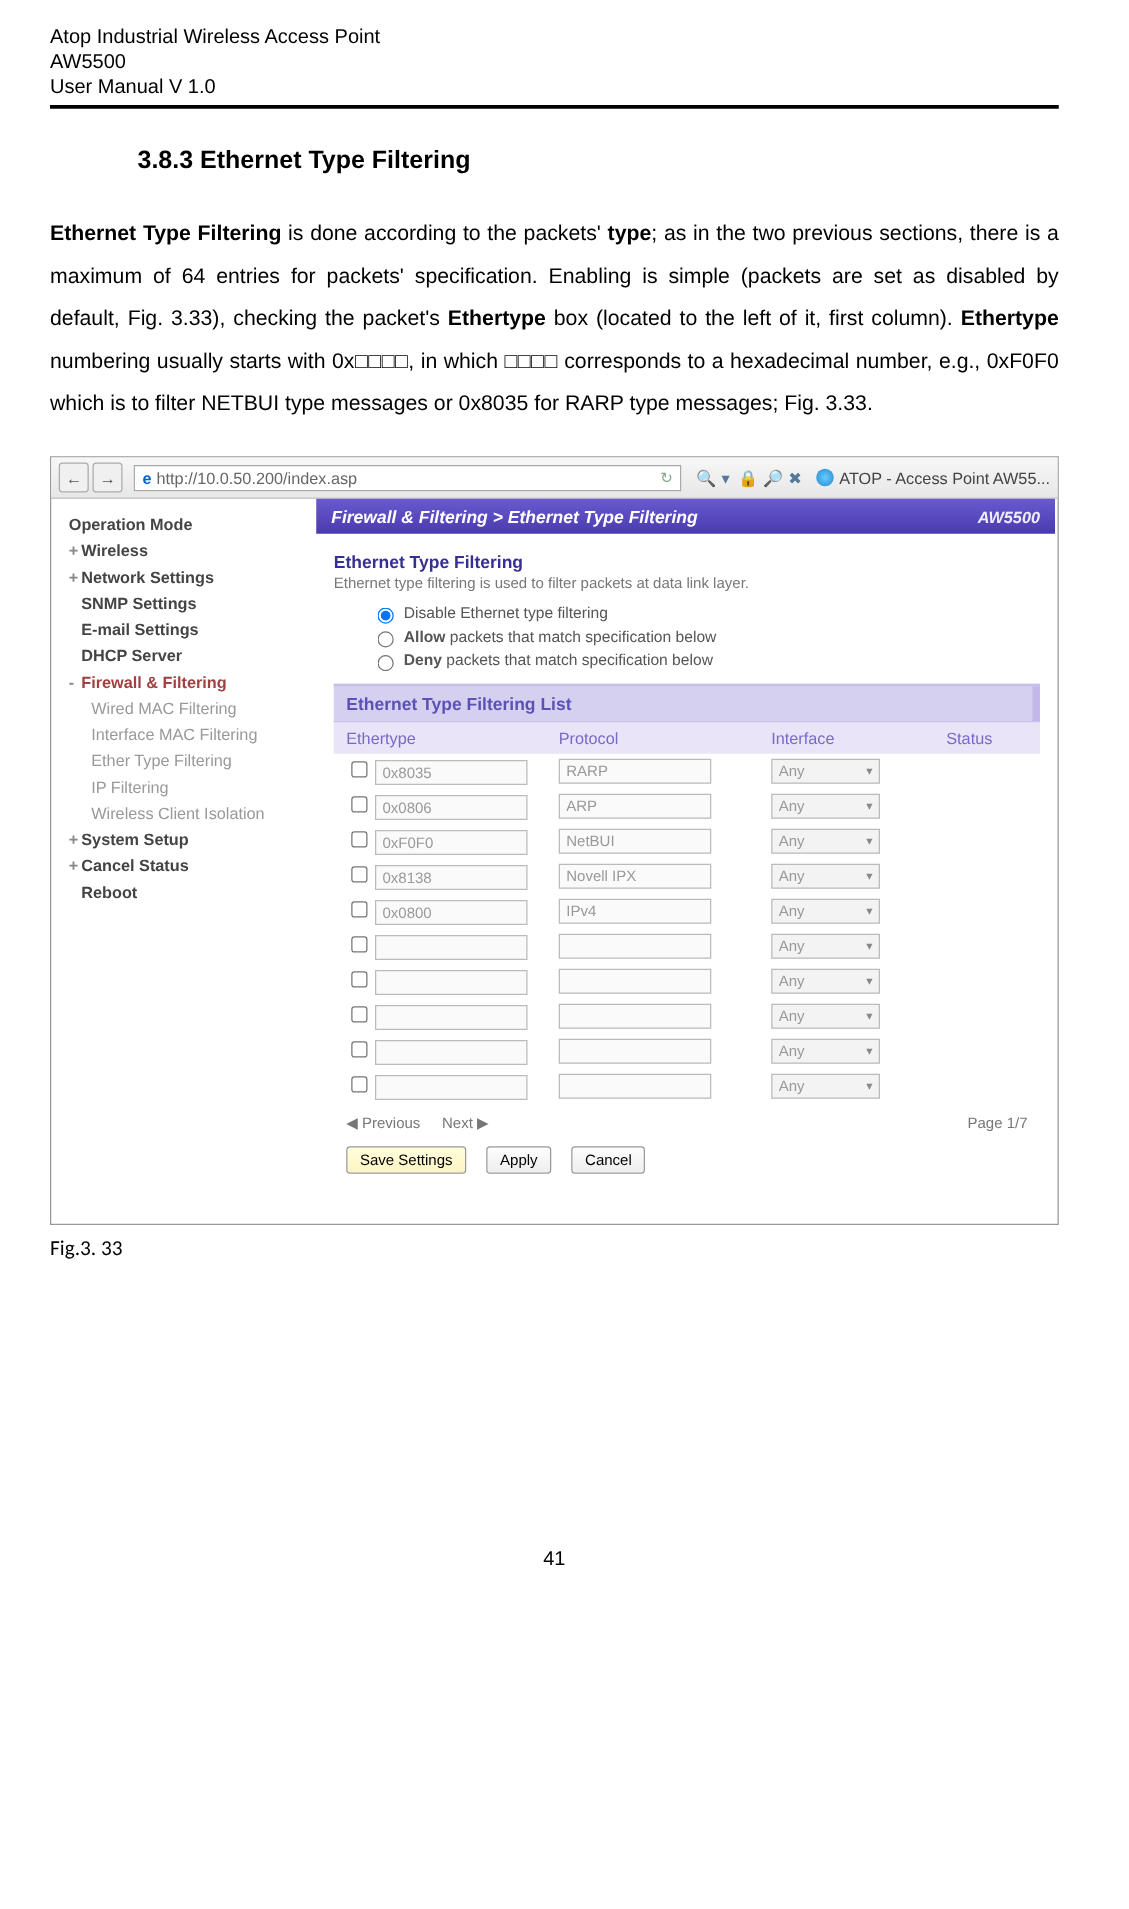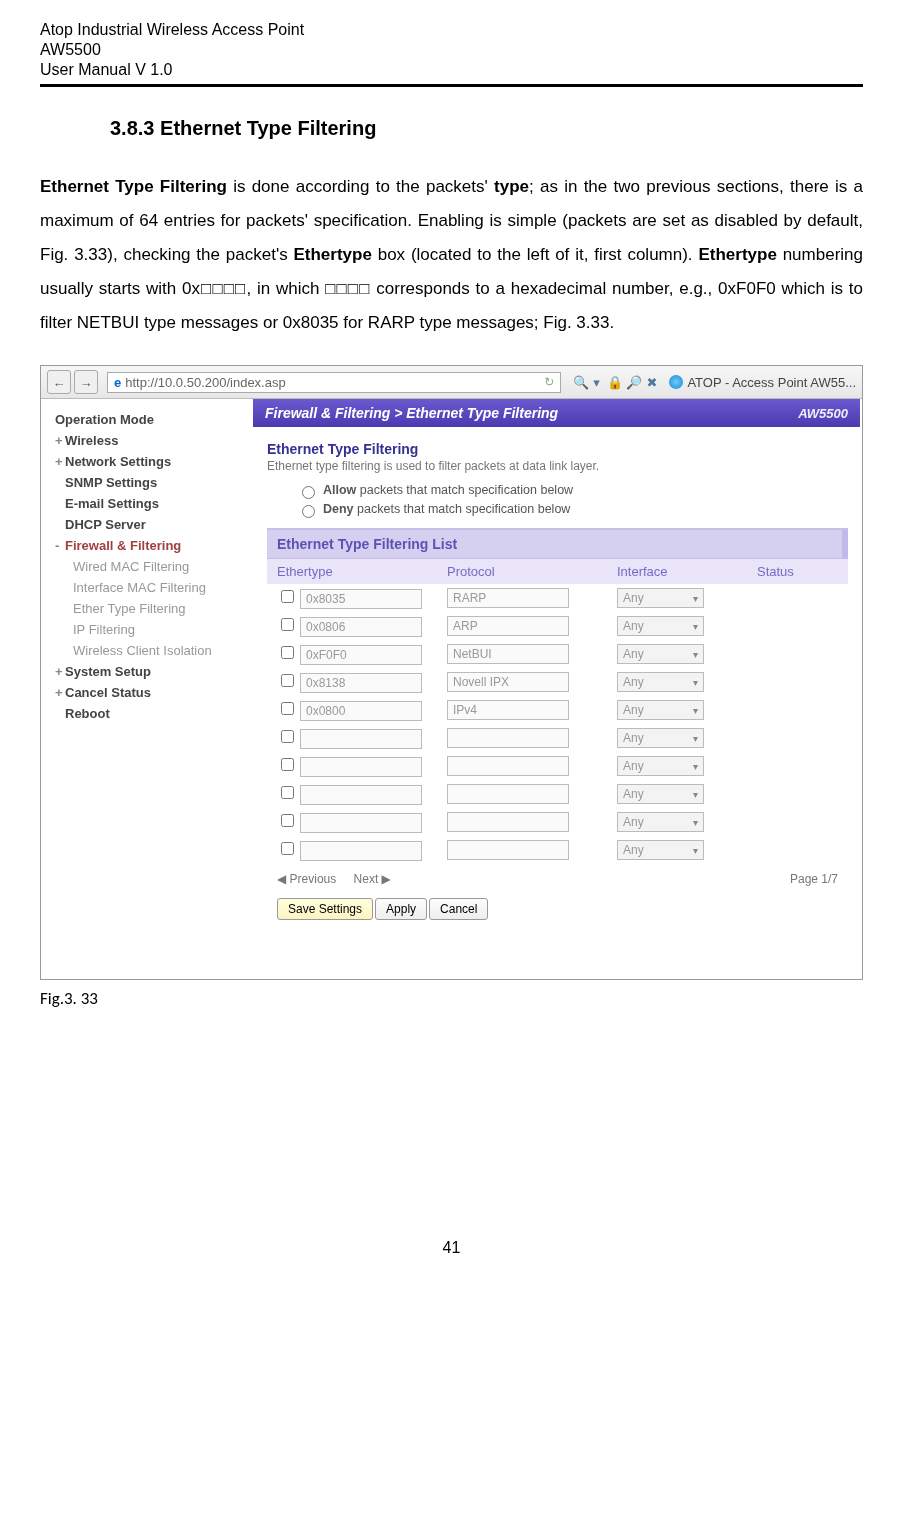--- a/index.html
+++ b/index.html
@@ -1,16 +1,16 @@
 <!DOCTYPE html>
 <html><head>
 <meta charset="utf-8">
 <style>
   body{margin:0;font-family:Arial,Helvetica,sans-serif;background:#fff;color:#000;}
-  .page{width:903px;margin:0 auto;padding:20px 40px 0 40px;box-sizing:border-box;}
+  .page{width:903px;margin:0 auto;padding:20px 56px 0 40px;box-sizing:border-box;}
   .hdr-row{display:flex;justify-content:space-between;font-size:16px;line-height:1.25;}
   .hdr-left div{white-space:nowrap;}
   .thick-rule{border:0;border-top:3px solid #000;margin:4px 0 30px 0;}
   .section-title{font-weight:bold;font-size:20px;margin-left:70px;margin-bottom:30px;}
   .body-text{font-size:17px;line-height:2.0;text-align:justify;}
   .body-text b{font-weight:bold;}
   .fig-wrap{margin-top:25px;border:1px solid #999;}
   .fig-caption{font-family:Calibri,Arial,sans-serif;font-size:17px;margin:8px 0 0 0;}
   .page-num{text-align:center;font-size:16px;margin-top:230px;padding-bottom:18px;}
   
@@ -49,21 +49,21 @@
   .c2{flex:0 0 170px;}
   .c3{flex:0 0 140px;}
   .c4{flex:1;}
   .row{display:flex;align-items:center;padding:3px 10px;font-size:12px;}
   .row input[type=checkbox]{margin-right:6px;}
   .row .tx{border:1px solid #bbb;background:#fafafa;color:#999;padding:2px 5px;width:110px;font-size:12px;}
   .row .sel{border:1px solid #bbb;background:#f3f3f3;color:#999;padding:2px 5px;width:75px;font-size:12px;display:inline-flex;justify-content:space-between;align-items:center;}
   .row .sel .dd{color:#888;font-size:10px;}
   .pager{display:flex;justify-content:space-between;align-items:center;color:#777;font-size:12px;padding:8px 10px 2px 10px;}
   .pager .pgr-l span{margin-right:14px;}
-  .btnrow{display:flex;gap:2px;padding:10px 10px 4px 10px;}
+  .btnrow{display:flex;gap:16px;padding:10px 10px 4px 10px;}
   .btn{border:1px solid #999;border-radius:3px;background:linear-gradient(#fdfdfd,#eee);padding:3px 10px;font-size:12px;}
   .btn.save{background:linear-gradient(#ffd,#fcf3c2);}
   .ref-icon{font-size:12px;color:#8a8;}
   .search-icon{color:#579;}
 </style>
 </head>
 <body>
 
 <div class="page">
   <div class="hdr-row">
@@ -120,20 +120,21 @@
 
       <div class="content">
         <div class="crumb">
           <span>Firewall &amp; Filtering &gt; Ethernet Type Filtering</span>
           <span class="crumb-right">AW5500</span>
         </div>
         <div class="panel">
           <div class="panel-title">Ethernet Type Filtering</div>
           <div class="panel-desc">Ethernet type filtering is used to filter packets at data link layer.</div>
           <div class="radios">
+            <label><input type="radio" checked="" style=""><span>Disable Ethernet type filtering</span></label>
             <label><input type="radio" style=""><b>Allow</b><span> packets that match specification below</span></label>
             <label><input type="radio" style=""><b>Deny</b><span> packets that match specification below</span></label>
           </div>
 
           <div class="tbl-head">
             <span>Ethernet Type Filtering List</span>
             <span class="edge"></span>
           </div>
           <div class="cols-head">
             <div class="c1">Ethertype</div>

